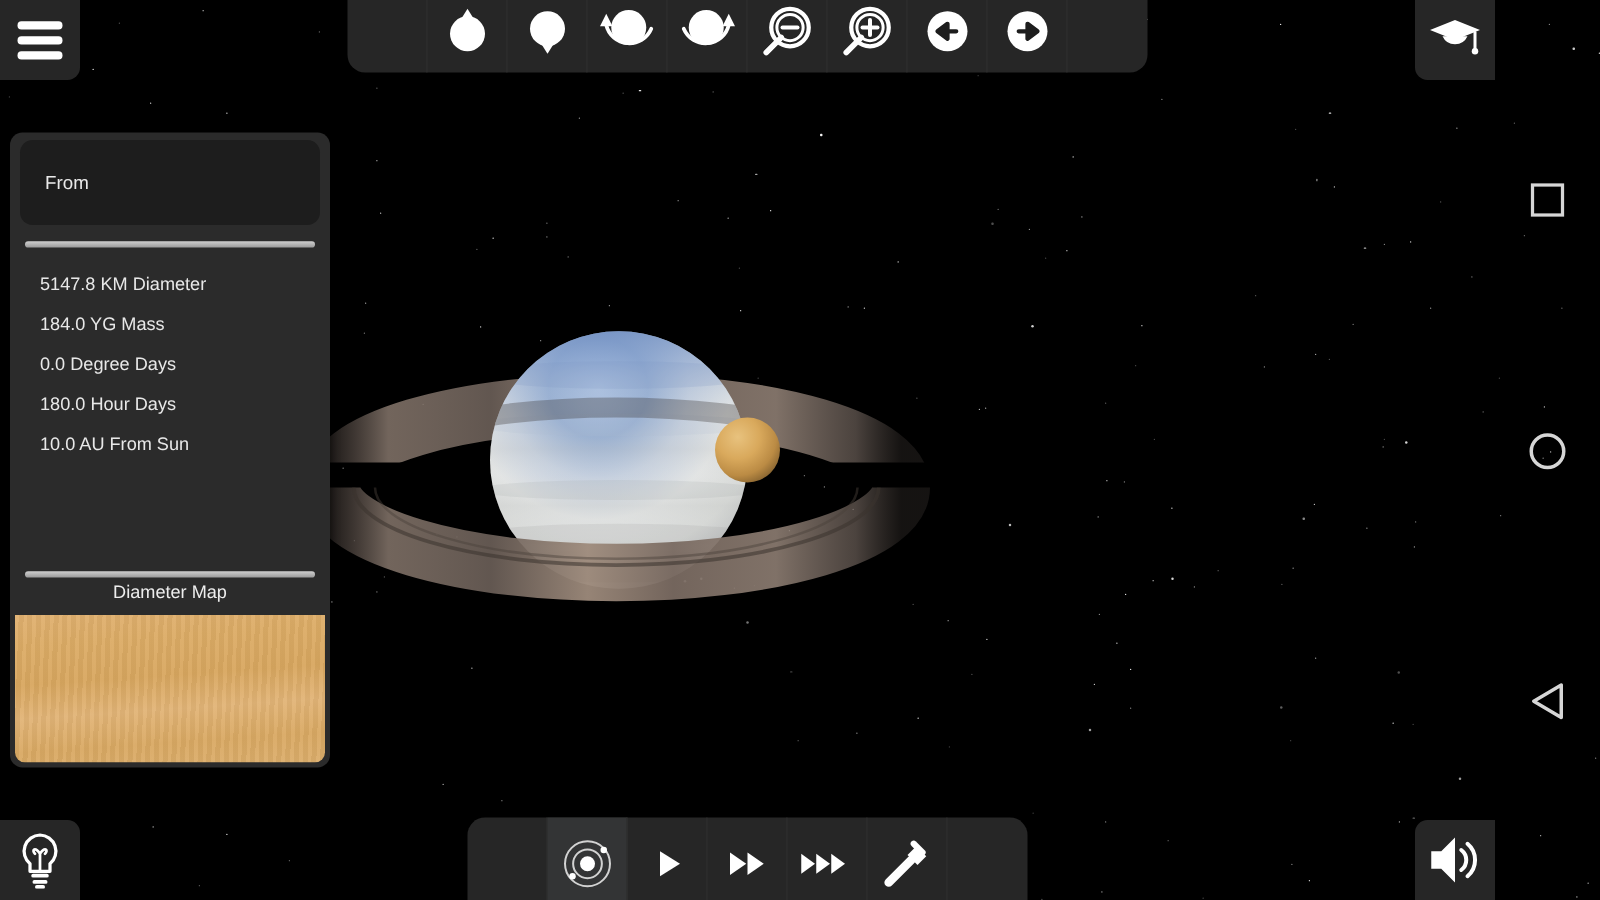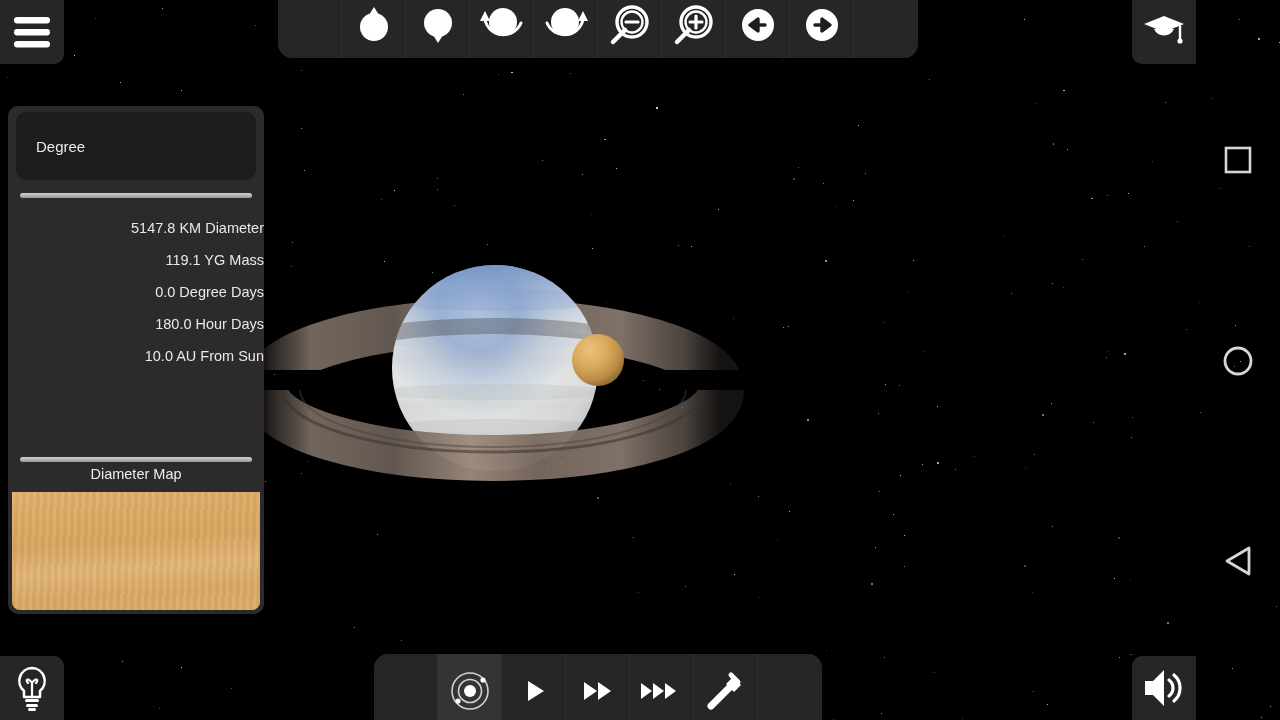--- a/index.html
+++ b/index.html
@@ -61,21 +61,21 @@
   }
   #panel-title-box {
     margin:6px 8px 0 8px; height:68px; background:#1d1d1d;
     border-radius:10px; display:flex; align-items:center; padding:0 20px;
   }
   #panel-title-box .t { color:#e9e9e9; font-size:15px; }
   .divider {
     height:5px; margin:13px 12px 0 12px; border-radius:3px;
     background:linear-gradient(#cfcfcf,#9a9a9a);
   }
-  #stats { padding:14px 0 0 0; flex:1 1 auto;text-align:right; }
+  #stats { padding:14px 0 0 0; flex:1 1 auto; }
   .stat {
     color:#e8e8e8; font-size:14.5px; padding:6px 0 6px 24px; line-height:20px;
   }
   #map-wrap { margin-top:auto; }
   #map-label { text-align:center; color:#ededed; font-size:14.5px; padding:4px 0 10px 0; }
   #map-img {
     height:118px; margin:0 4px 4px 4px; border-radius:0 0 8px 8px;
     background:
       repeating-linear-gradient(92deg, rgba(255,255,255,.05) 0 3px, rgba(0,0,0,.035) 3px 7px),
       linear-gradient(176deg,#e0b070 0%, #dcac66 18%, #d8a75f 42%, #e2b477 62%, #d9a963 82%, #dcae6c 100%);
@@ -551,28 +551,28 @@
     <svg width="46" height="42" viewBox="0 0 46 42">
       <polygon points="4,14 12,14 23,3 23,39 12,28 4,28" fill="#fff"></polygon>
       <path d="M28,13 a10,10 0 0 1 0,16" fill="none" stroke="#fff" stroke-width="3.2" stroke-linecap="round"></path>
       <path d="M33,8  a17,17 0 0 1 0,26" fill="none" stroke="#fff" stroke-width="3.2" stroke-linecap="round"></path>
     </svg>
   </div>
 
   <div id="panel">
 
     <div id="panel-title-box">
-      <span class="t" title="Titan">Degree</span>
+      <span class="t" title="Titan">From</span>
     </div>
 
     <div class="divider"></div>
 
     <div id="stats">
       <div class="stat">5147.8 KM Diameter</div>
-      <div class="stat">119.1 YG Mass</div>
+      <div class="stat">184.0 YG Mass</div>
       <div class="stat">0.0 Degree Days</div>
       <div class="stat">180.0 Hour Days</div>
       <div class="stat">10.0 AU From Sun</div>
     </div>
 
     <div id="map-wrap">
       <div class="divider"></div>
       <div id="map-label">Diameter Map</div>
       <div id="map-img"></div>
     </div>

